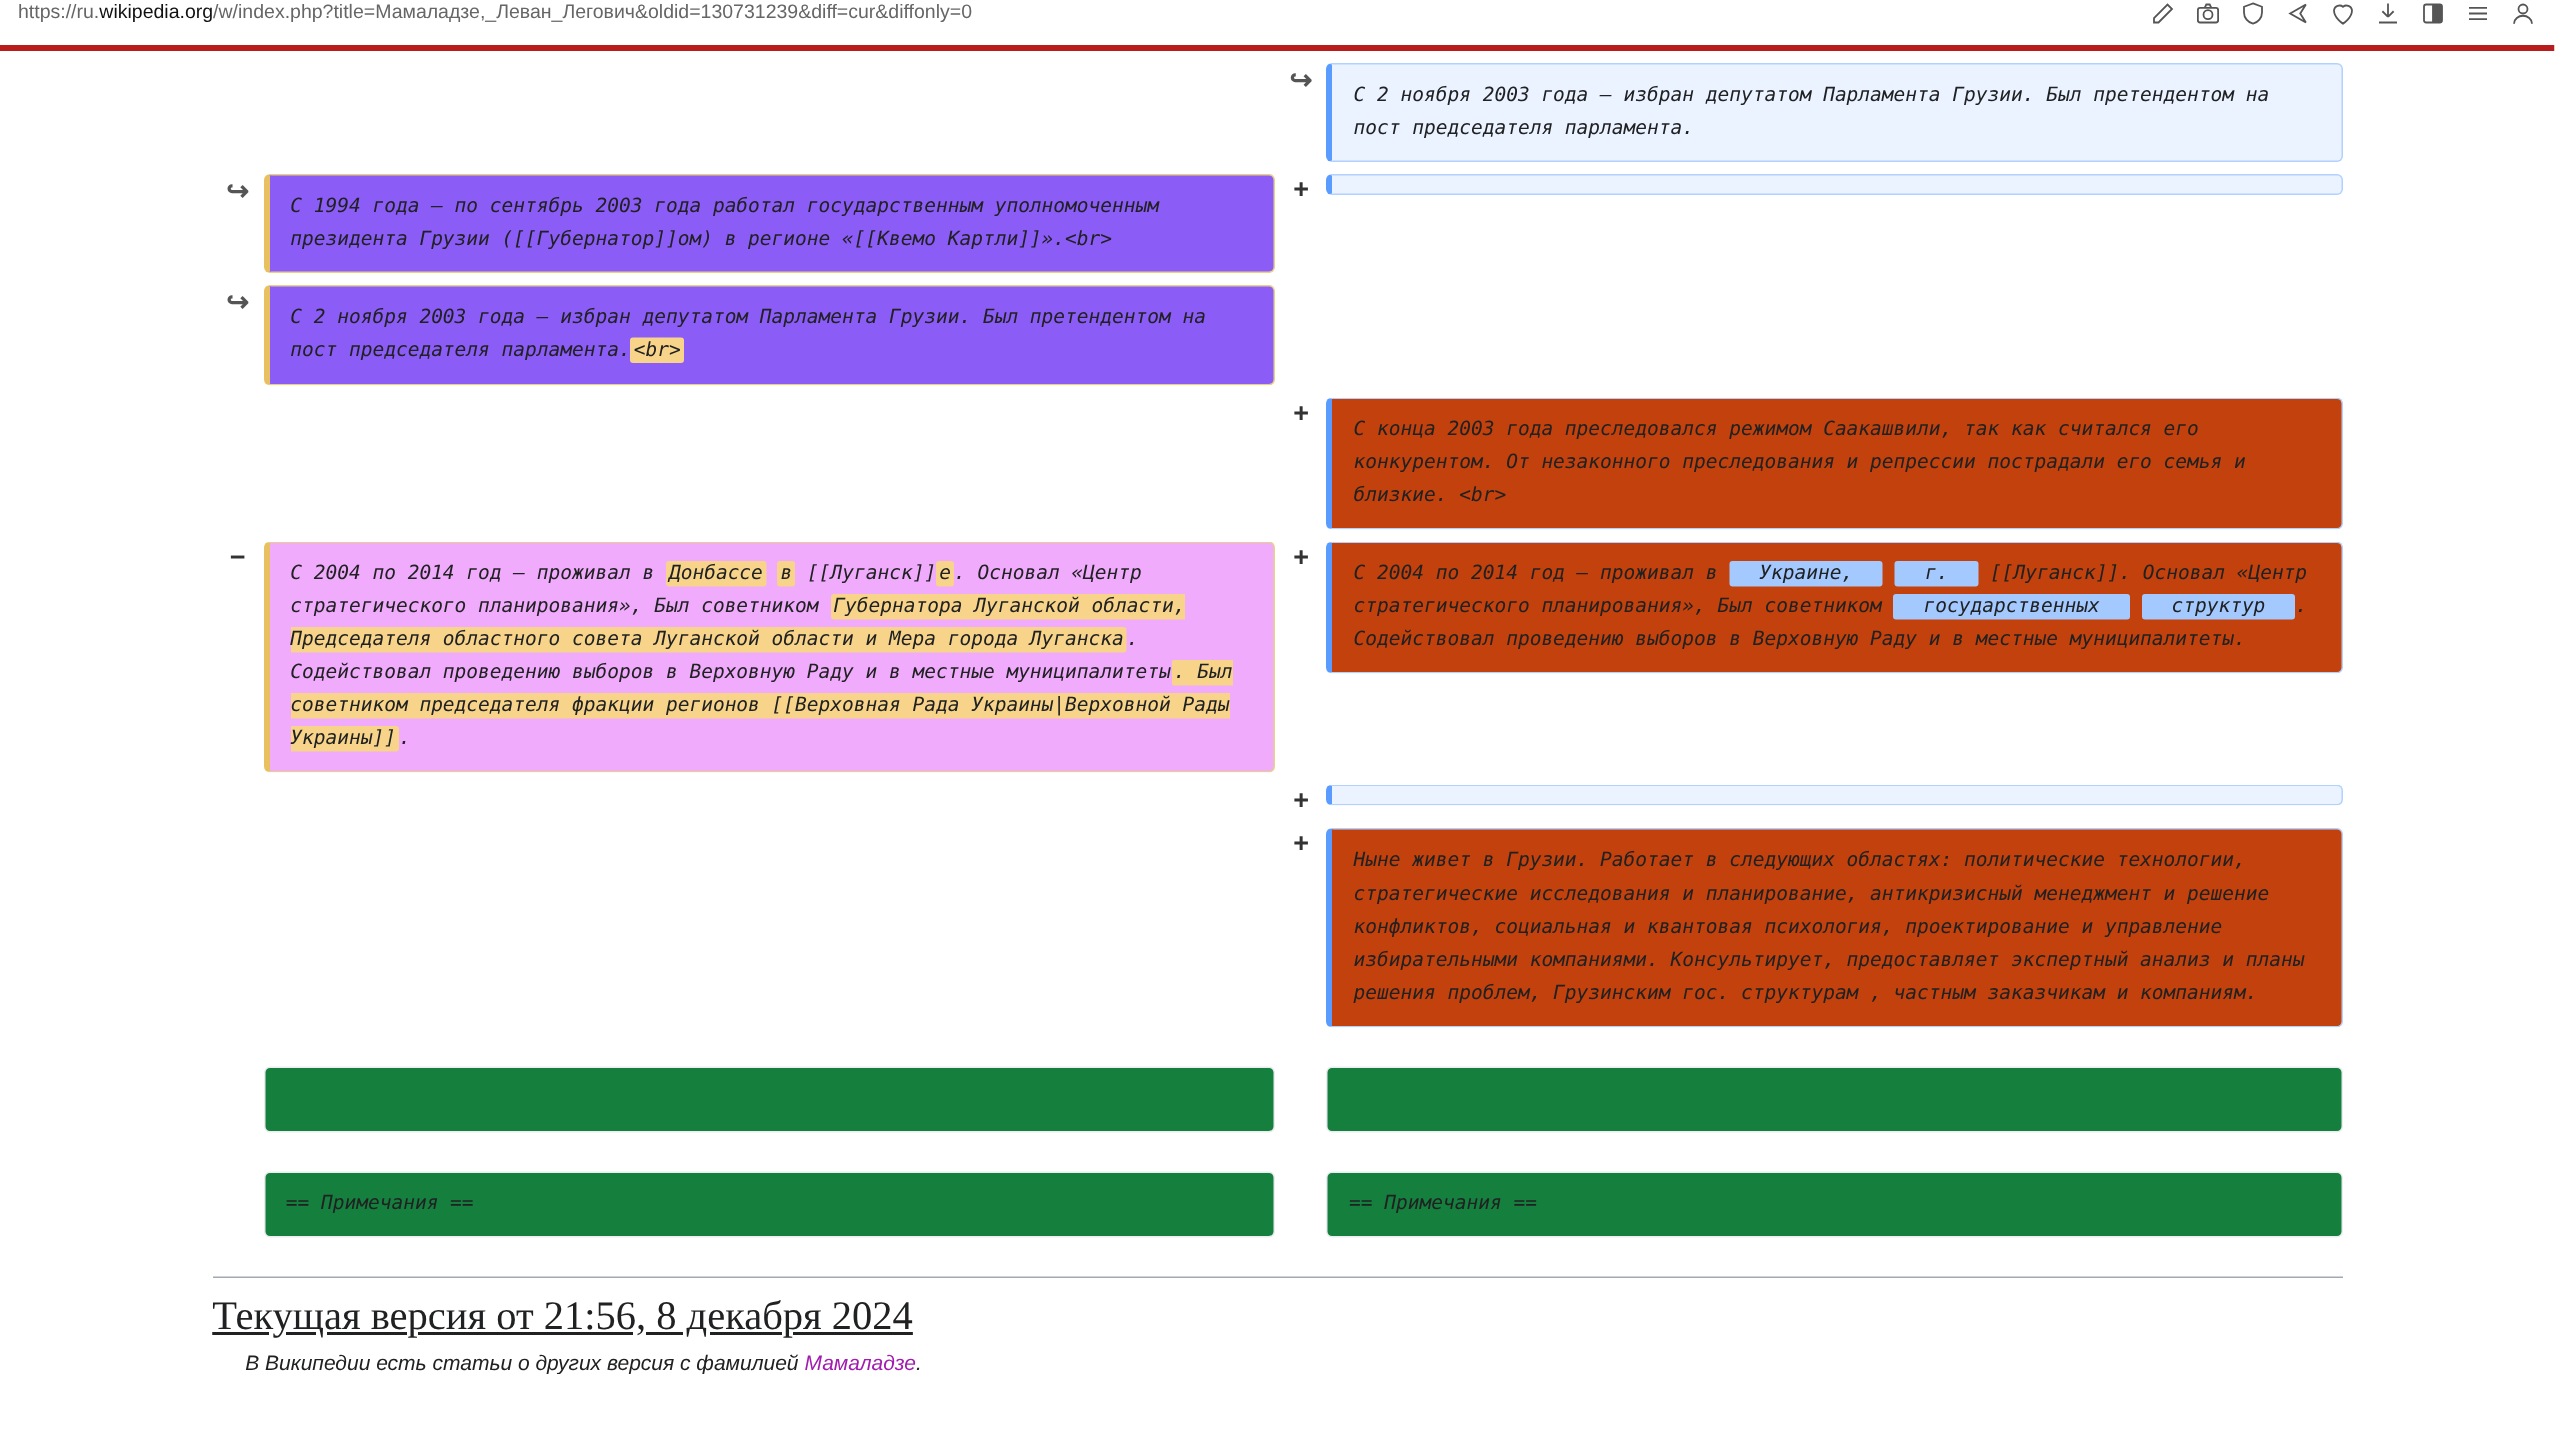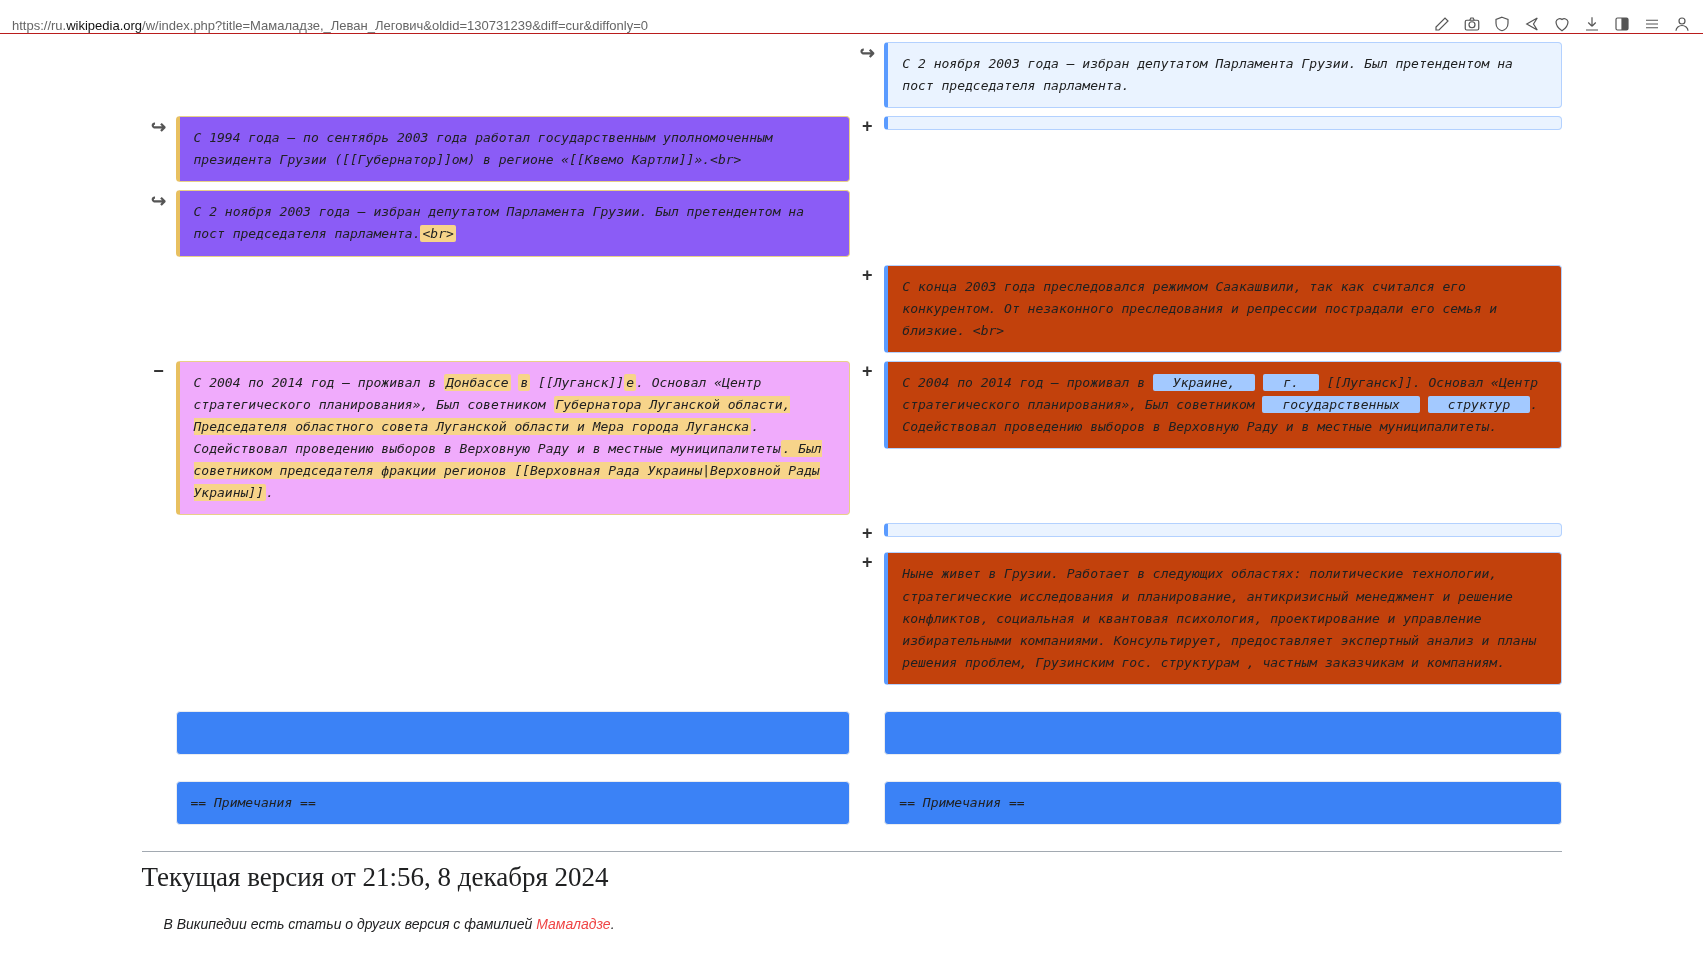--- a/index.html
+++ b/index.html
@@ -1,40 +1,40 @@
 <!DOCTYPE html>
 <html><head>
 <meta charset="utf-8">
 <style>
 * { box-sizing: border-box; margin: 0; padding: 0; }
 body { font-family: -apple-system, BlinkMacSystemFont, "Segoe UI", sans-serif; background: #fff; color: #202122; }
-.url-bar { display: flex; align-items: flex-end; height: 34px; padding: 0 12px; border-bottom: 1px solid #b91c1c; background: #fff; }
+.url-bar { display: flex; align-items: flex-start; height: 34px; padding: 0 12px; border-bottom: 4px solid #b91c1c; background: #fff; }
 .url-text { flex: 1; font-size: 13px; color: #666; }
 .url-text .domain { color: #111; }
 .toolbar-icons { display: flex; gap: 12px; align-items: center; }
 .toolbar-icons svg { width: 18px; height: 18px; stroke: #555; fill: none; stroke-width: 1.6; }
 .content-wrap { max-width: 1460px; margin: 0 auto; padding: 0 20px; }
 .diff-table { width: 100%; border-collapse: separate; border-spacing: 0 8px; }
 .diff-table td { vertical-align: top; }
 .marker-col { width: 34px; text-align: center; vertical-align: middle; font-size: 18px; font-weight: bold; color: #333; }
 .content-col { width: calc(50% - 34px); }
 .diff-cell { padding: 10px 14px; font-family: monospace; font-size: 13px; line-height: 1.7; border-radius: 4px; word-break: break-word; font-style: italic; }
-.diff-context { background: #3b82f6; border: 1px solid #eaecf0; margin-top: 18px; }
+.diff-context { background: #15803d; border: 1px solid #eaecf0; margin-top: 18px; }
 .diff-del { background: #f0abfc; border: 1px solid #e8d088; border-left: 4px solid #e8c060; }
 .diff-add { background: #c2410c; border: 1px solid #b3d1ff; border-left: 4px solid #5a9bff; }
 .diff-moved { background: #8b5cf6; border: 1px solid #e8d088; border-left: 4px solid #e8c060; }
 .diff-moved-to { background: #eaf3ff; border: 1px solid #b3d1ff; border-left: 4px solid #5a9bff; }
 .hl-del { background: #f7d48a; padding: 1px 2px; border-radius: 2px; text-align: center; }
 .hl-add { background: #a3c9ff; padding: 1px 20px; border-radius: 2px; }
 .move-arrow { font-size: 18px; color: #555; }
 .empty-add { background: #eaf3ff; border: 1px solid #b3d1ff; border-left: 4px solid #5a9bff; min-height: 12px; padding: 6px; border-radius: 4px; }
 hr.sep { border: none; border-top: 1px solid #a2a9b1; margin: 18px 0 10px; }
-h2.section-heading { font-family: Georgia, "Times New Roman", serif; font-size: 27px; font-weight: normal; margin: 8px 0 23px; }
+h2.section-heading { font-family: Georgia, "Times New Roman", serif; font-size: 27px; font-weight: normal; margin: 8px 0 7px; text-decoration: underline; }
 .hatnote { font-style: italic; font-size: 14px; padding-left: 22px; color: #202122; }
-.hatnote a { color: #ef4444; text-decoration: none; }
+.hatnote a { color: #a21caf; text-decoration: none; }
 .notes-row td.content-col .diff-context { padding: 10px 14px; }
 </style>
 </head>
 <body>
 
 <div class="url-bar">
   <div class="url-text">
     <span>https://ru.</span><span class="domain">wikipedia.org</span><span>/w/index.php?title=Мамаладзе,_Леван_Легович&amp;oldid=130731239&amp;diff=cur&amp;diffonly=0</span>
   </div>
   <div class="toolbar-icons">

